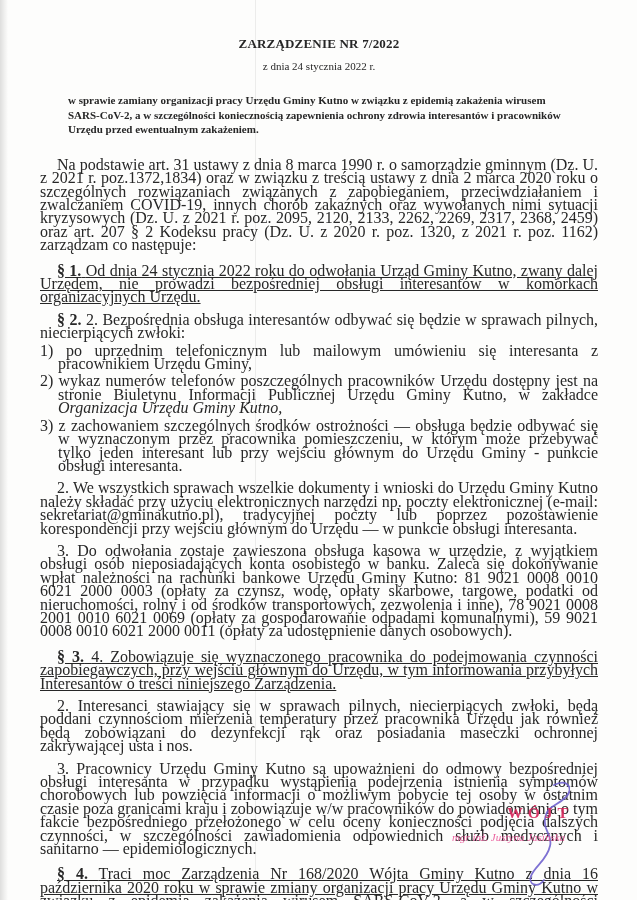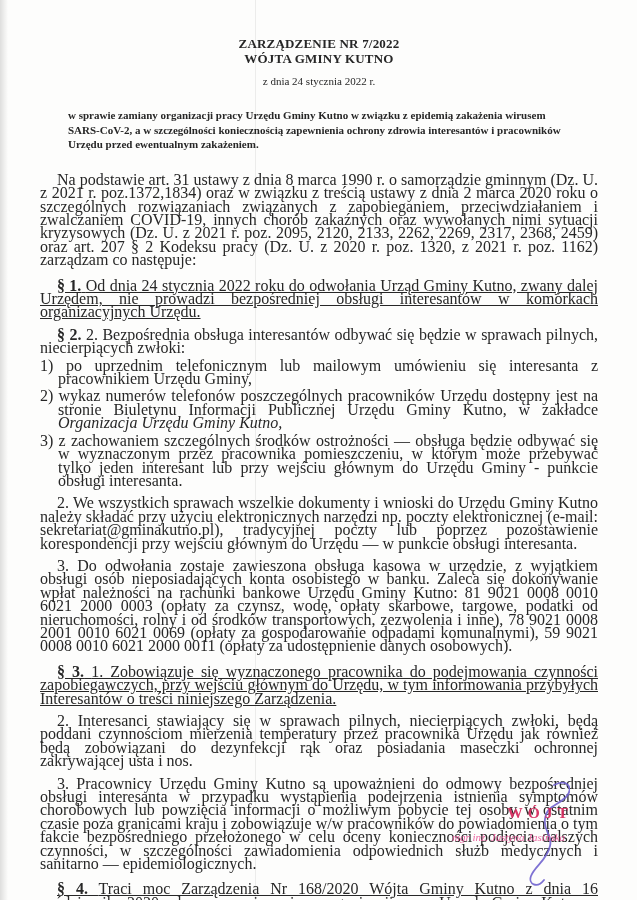--- a/index.html
+++ b/index.html
@@ -57,21 +57,20 @@
 <body>
 
 <div class="scan">
   <div class="edge-shadow"></div>
   <div class="fold-line"></div>
 
   <div class="page">
 
     <div class="doc-title">
       <div>ZARZĄDZENIE NR 7/2022</div>
-      <div>WÓJTA GMINY KUTNO</div>
     </div>
 
     <div class="date-line">z dnia 24 stycznia 2022 r.</div>
 
     <div class="subject">w sprawie zamiany organizacji pracy Urzędu Gminy Kutno w związku z epidemią zakażenia wirusem SARS-CoV-2, a w szczególności koniecznością zapewnienia ochrony zdrowia interesantów i pracowników Urzędu przed ewentualnym zakażeniem.</div>
 
     <p class="indent mt-xl">Na podstawie art. 31 ustawy z dnia 8 marca 1990 r. o samorządzie gminnym (Dz. U. z 2021 r. poz.1372,1834) oraz w związku z treścią ustawy z dnia 2 marca 2020 roku o szczególnych rozwiązaniach związanych z zapobieganiem, przeciwdziałaniem i zwalczaniem COVID-19, innych chorób zakaźnych oraz wywołanych nimi sytuacji kryzysowych (Dz. U. z 2021 r. poz. 2095, 2120, 2133, 2262, 2269, 2317, 2368, 2459) oraz art. 207 § 2 Kodeksu pracy (Dz. U. z 2020 r. poz. 1320, z 2021 r. poz. 1162) zarządzam co następuje:</p>
 
     <p class="indent mt-l"><b class="sec">§ 1.</b> <span>Od dnia 24 stycznia 2022 roku do odwołania Urząd Gminy Kutno, zwany dalej Urzędem, nie prowadzi bezpośredniej obsługi interesantów w komórkach organizacyjnych Urzędu.</span></p>
 
@@ -80,21 +79,21 @@
     <p class="item mt-s"><span>1)</span> <span>po uprzednim telefonicznym lub mailowym umówieniu się interesanta z pracownikiem Urzędu Gminy,</span><i></i></p>
 
     <p class="item mt-s"><span>2)</span> <span>wykaz numerów telefonów poszczególnych pracowników Urzędu dostępny jest na stronie Biuletynu Informacji Publicznej Urzędu Gminy Kutno, w zakładce </span><i>Organizacja Urzędu Gminy Kutno,</i></p>
 
     <p class="item mt-s"><span>3)</span> <span>z zachowaniem szczególnych środków ostrożności — obsługa będzie odbywać się w wyznaczonym przez pracownika pomieszczeniu, w którym może przebywać tylko jeden interesant lub przy wejściu głównym do Urzędu Gminy - punkcie obsługi interesanta.</span><i></i></p>
 
     <p class="indent mt-m">2. We wszystkich sprawach wszelkie dokumenty i wnioski do Urzędu Gminy Kutno należy składać przy użyciu elektronicznych narzędzi np. poczty elektronicznej (e-mail: sekretariat@gminakutno.pl), tradycyjnej poczty lub poprzez pozostawienie korespondencji przy wejściu głównym do Urzędu — w punkcie obsługi interesanta.</p>
 
     <p class="indent mt-m">3. Do odwołania zostaje zawieszona obsługa kasowa w urzędzie, z wyjątkiem obsługi osób nieposiadających konta osobistego w banku. Zaleca się dokonywanie wpłat należności na rachunki bankowe Urzędu Gminy Kutno: 81 9021  0008 0010  6021 2000  0003 (opłaty za czynsz, wodę, opłaty skarbowe, targowe, podatki od nieruchomości, rolny i od środków transportowych, zezwolenia i inne), 78 9021  0008 2001  0010 6021 0069 (opłaty za gospodarowanie odpadami komunalnymi), 59 9021  0008 0010  6021 2000  0011 (opłaty za udostępnienie danych osobowych).</p>
 
-    <p class="indent mt-l"><b class="sec">§ 3.</b> <span>1. Zobowiązuje się wyznaczonego pracownika do podejmowania czynności zapobiegawczych, przy wejściu głównym do Urzędu, w tym informowania przybyłych Interesantów o treści niniejszego Zarządzenia.</span></p>
+    <p class="indent mt-l"><b class="sec">§ 3.</b> <span>4. Zobowiązuje się wyznaczonego pracownika do podejmowania czynności zapobiegawczych, przy wejściu głównym do Urzędu, w tym informowania przybyłych Interesantów o treści niniejszego Zarządzenia.</span></p>
 
     <p class="indent mt-m">2. Interesanci stawiający się w sprawach pilnych, niecierpiących zwłoki, będą poddani czynnościom mierzenia temperatury przez pracownika Urzędu jak również będą zobowiązani do dezynfekcji rąk oraz posiadania maseczki ochronnej zakrywającej usta i nos.</p>
 
     <p class="indent mt-m">3. Pracownicy Urzędu Gminy Kutno są upoważnieni do odmowy bezpośredniej obsługi interesanta w przypadku wystąpienia podejrzenia istnienia symptomów chorobowych lub powzięcia informacji o możliwym pobycie tej osoby w ostatnim czasie poza granicami kraju i zobowiązuje w/w pracowników do powiadomienia o tym fakcie bezpośredniego przełożonego w celu oceny konieczności podjęcia dalszych czynności, w szczególności zawiadomienia odpowiednich służb medycznych i sanitarno — epidemiologicznych.</p>
 
     <p class="indent mt-l"><b class="sec">§ 4.</b> <span>Traci moc Zarządzenia Nr 168/2020 Wójta Gminy Kutno z dnia 16 października 2020 roku w sprawie zmiany organizacji pracy Urzędu Gminy Kutno w związku z epidemią zakażenia wirusem SARS-CoV-2, a w szczególności koniecznością zapewnienia ochrony zdrowia interesantów i pracowników Urzędu przed ewentualnym zakażeniem.</span></p>
 
     <p class="indent mt-m"><b class="sec">§ 5.</b> <span>Wykonanie zarządzenia powierza się Sekretarzowi Gminy.</span></p>
 
     <p class="indent mt-m"><b class="sec">§ 6.</b> <span>Zarządzenie wchodzi w życie z dniem podjęcia.</span></p>

